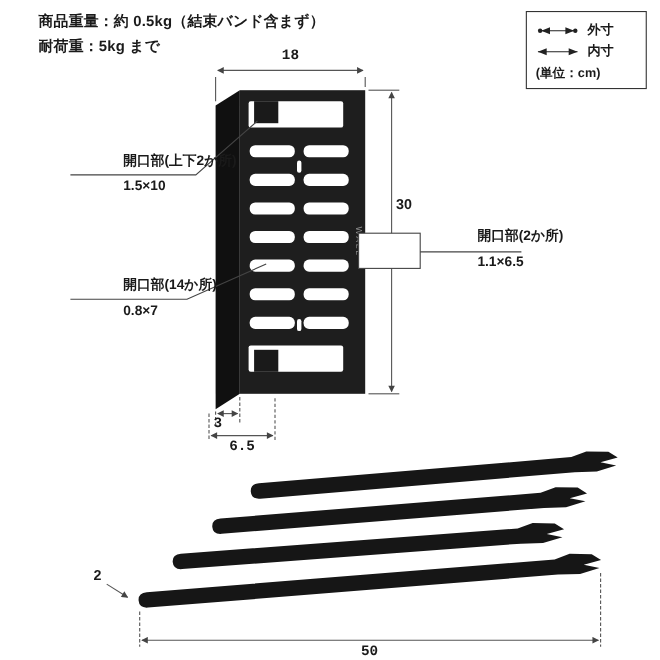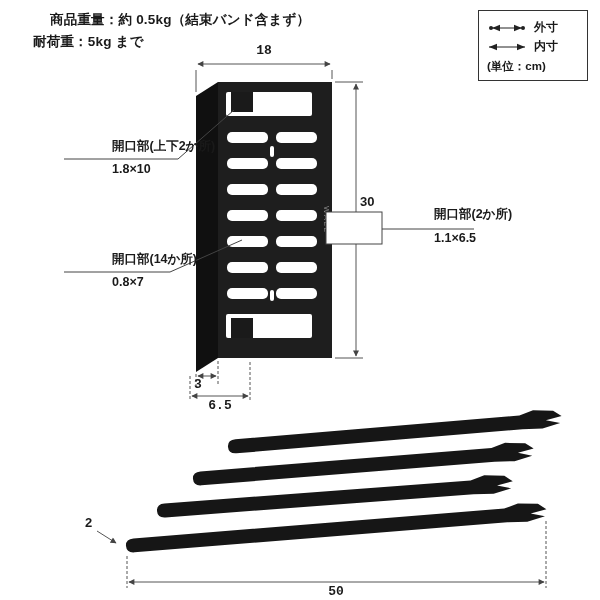--- a/index.html
+++ b/index.html
@@ -1,19 +1,19 @@
 <!DOCTYPE html>
 <html><head>
 <meta charset="utf-8">
 <style>
   html,body{margin:0;padding:0;background:#ffffff;}
   #canvas{position:relative;width:600px;height:600px;background:#ffffff;overflow:hidden;
           font-family:"Liberation Sans","DejaVu Sans",sans-serif;color:#1a1a1a;}
   .lbl{position:absolute;white-space:nowrap;line-height:1.15;}
-  .info{font-size:13.5px;font-weight:600;letter-spacing:.2px;margin-left:15px;}
+  .info{font-size:13.5px;font-weight:600;letter-spacing:.2px;}
   .dim{font-size:13px;font-weight:600;}
   .callout{font-size:12.5px;font-weight:600;padding-left:48px;}
   .center{text-align:center;font-family:Liberation Mono, monospace;}
   #legend{position:absolute;left:478px;top:10px;width:110px;border:1px solid #333;
           background:#fff;padding:7px 8px 6px;box-sizing:border-box;}
   .legend-row{display:flex;align-items:center;gap:7px;height:19px;}
   .legend-label{font-size:12px;font-weight:600;}
   .legend-unit{font-size:11.5px;font-weight:600;text-align:left;margin-top:3px;}
   svg{display:block;}
   #diagram{position:absolute;left:0;top:0;}
@@ -93,21 +93,21 @@
 
     <g stroke="#555" stroke-width="1" fill="none">
       <line x1="97" y1="531" x2="116" y2="543" marker-end="url(#arr)"></line>
       <line x1="127" y1="556" x2="127" y2="588" stroke-dasharray="3 2"></line>
       <line x1="546" y1="521" x2="546" y2="588" stroke-dasharray="3 2"></line>
       <line x1="129" y1="582" x2="544" y2="582" marker-start="url(#arr)" marker-end="url(#arr)"></line>
     </g>
   </svg>
 
   <div class="lbl info" style="left:35px;top:12px">商品重量：約 0.5kg（結束バンド含まず）</div>
-  <div class="lbl info" style="left:18px;top:34px">耐荷重：5kg まで</div>
+  <div class="lbl info" style="left:35px;top:34px">耐荷重：5kg まで</div>
 
   <div id="legend">
     <div class="legend-row">
       <svg width="40" height="12" viewBox="0 0 40 12">
         <circle cx="4" cy="6" r="2" fill="#222"></circle>
           <circle cx="36" cy="6" r="2" fill="#222"></circle>
         <line x1="4" y1="6" x2="36" y2="6" stroke="#222" stroke-width="1"></line>
         <polygon points="5,6 13,2.8 13,9.2" fill="#222"></polygon>
         <polygon points="35,6 27,2.8 27,9.2" fill="#222"></polygon>
       </svg>
@@ -118,26 +118,26 @@
         <line x1="2" y1="6" x2="38" y2="6" stroke="#222" stroke-width="1"></line>
         <polygon points="2,6 10,2.8 10,9.2" fill="#222"></polygon>
         <polygon points="38,6 30,2.8 30,9.2" fill="#222"></polygon>
       </svg>
       <span class="legend-label">内寸</span>
     </div>
     <div class="legend-unit">(単位：cm)</div>
   </div>
 
   <div class="lbl dim center" style="left:246px;top:44px;width:36px">18</div>
-  <div class="lbl dim" style="left:360px;top:195px">30</div>
+  <div class="lbl dim" style="left:360px;top:179px">30</div>
   <div class="lbl dim center" style="left:186px;top:378px;width:24px">3</div>
   <div class="lbl dim center" style="left:200px;top:399px;width:40px">6.5</div>
 
   <div class="lbl callout" style="left:64px;top:139px">開口部(上下2か所)</div>
-  <div class="lbl callout" style="left:64px;top:162px">1.8×10</div>
+  <div class="lbl callout" style="left:64px;top:162px">1.5×10</div>
   <div class="lbl callout" style="left:64px;top:252px">開口部(14か所)</div>
   <div class="lbl callout" style="left:64px;top:275px">0.8×7</div>
   <div class="lbl callout" style="left:386px;top:207px">開口部(2か所)</div>
   <div class="lbl callout" style="left:386px;top:231px">1.1×6.5</div>
 
   <div class="lbl dim" style="left:85px;top:516px">2</div>
   <div class="lbl dim center" style="left:316px;top:585px;width:40px">50</div>
 
 </div>
 

